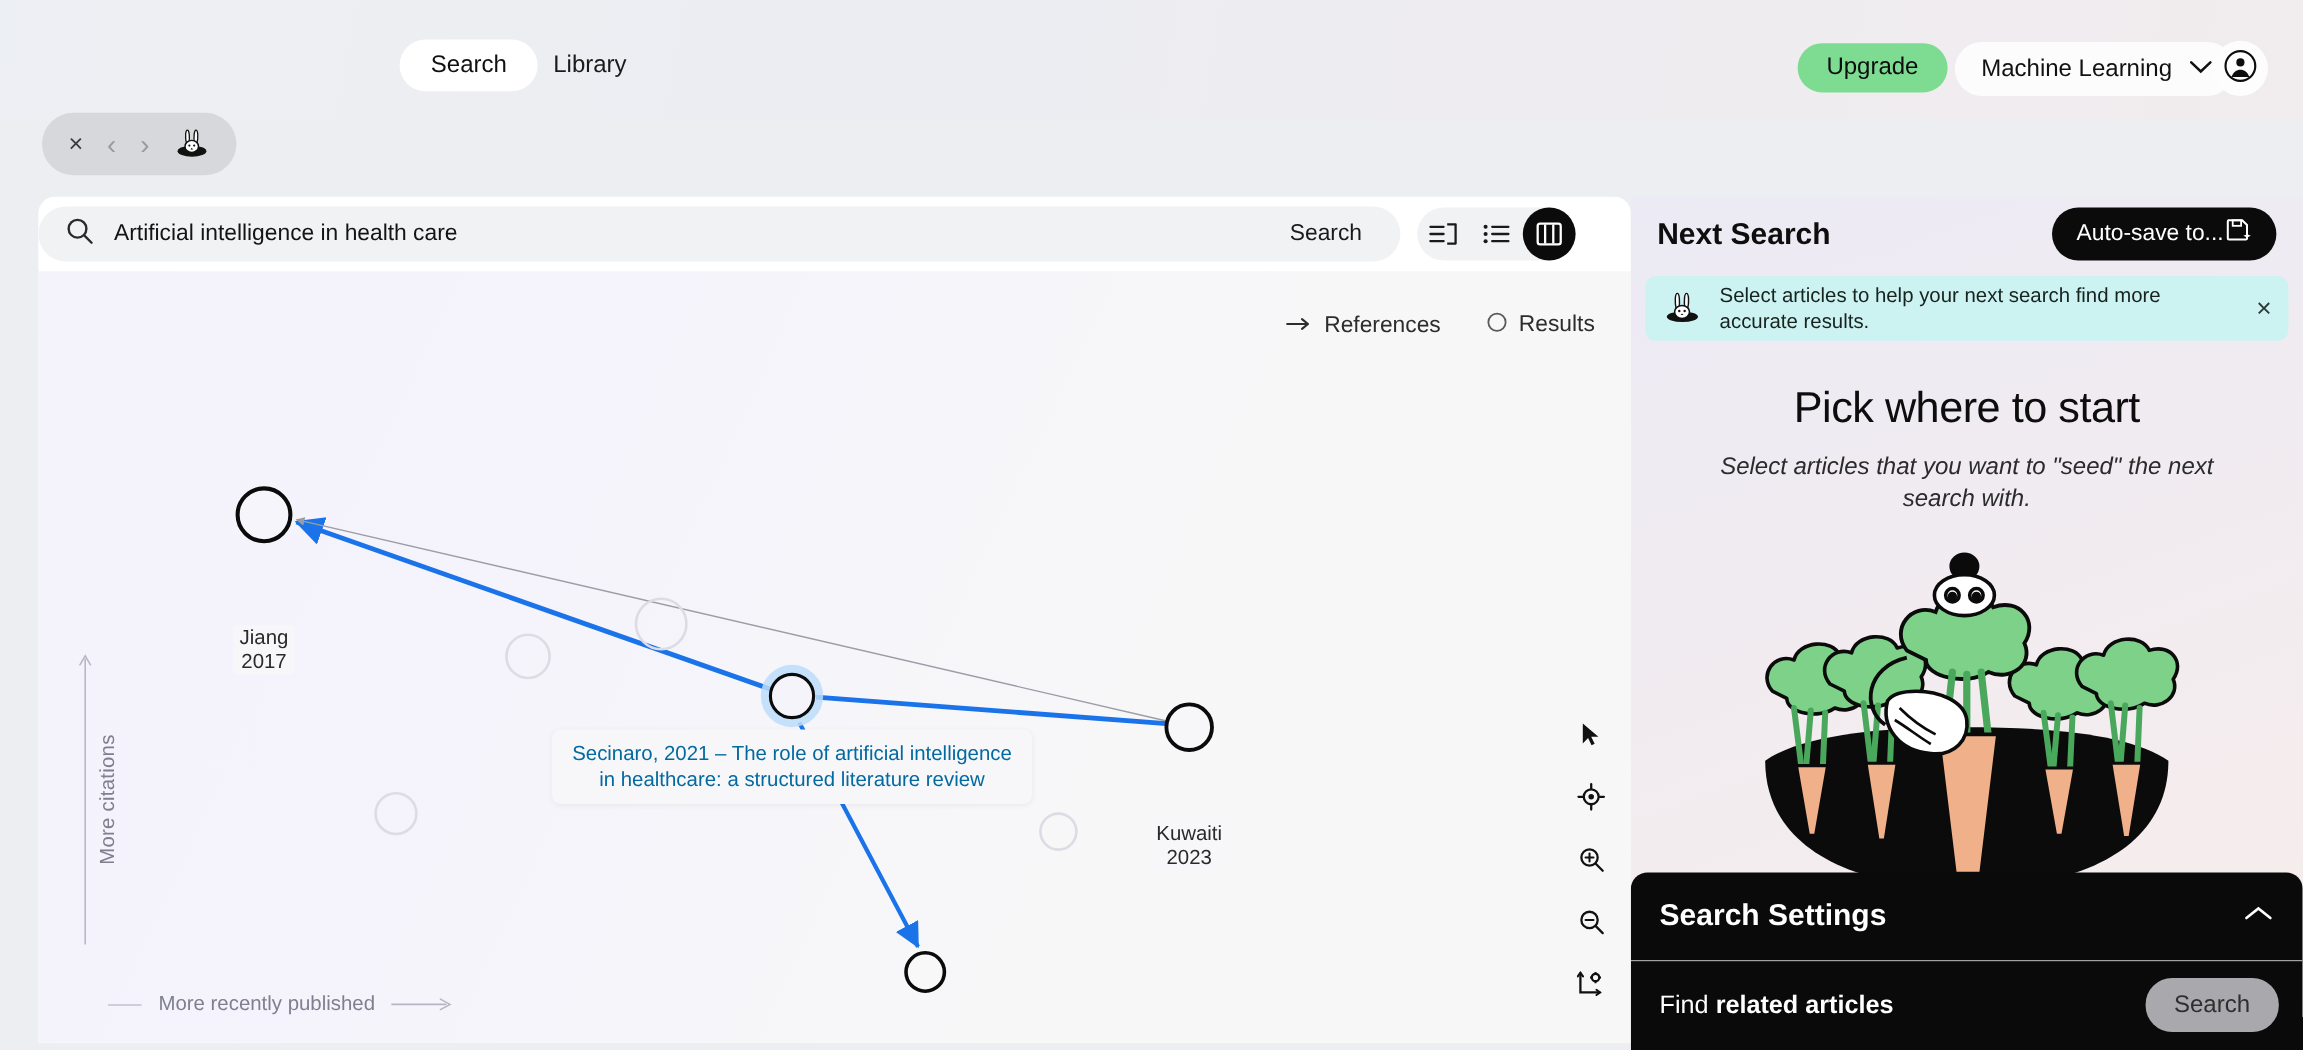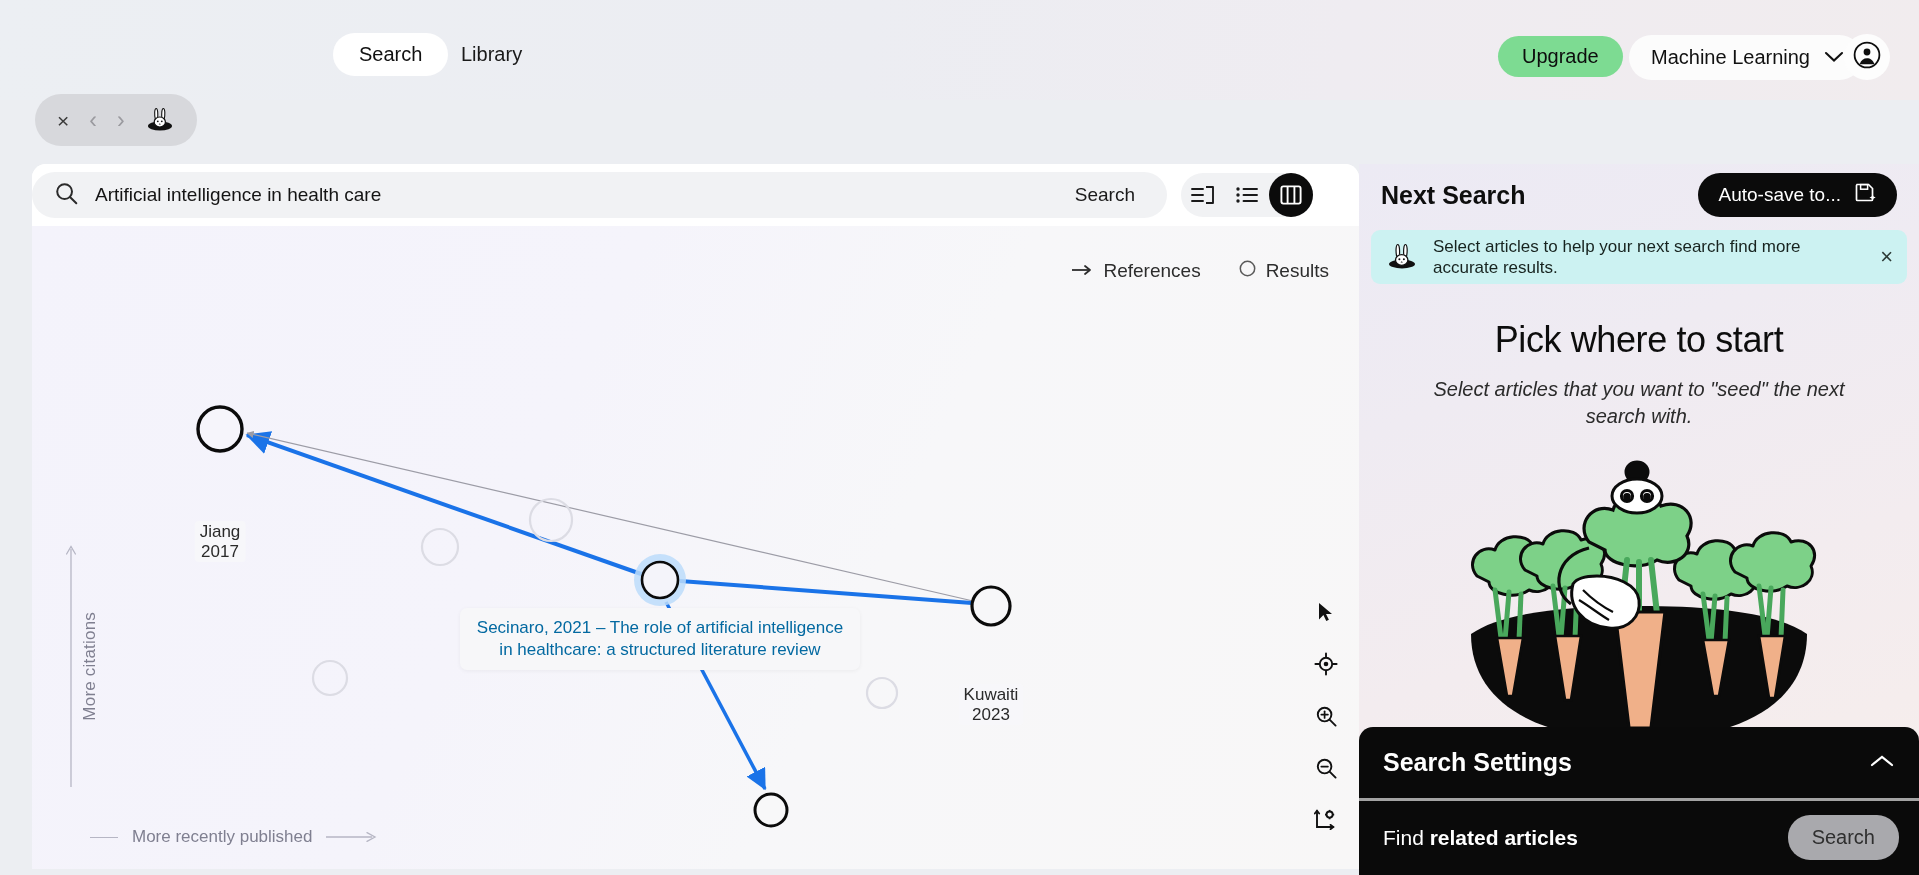--- a/index.html
+++ b/index.html
@@ -141,21 +141,21 @@
     background: linear-gradient(160deg,#eceaf4 0%,#efebf2 30%,#f3ecef 60%,#f7eeeb 100%);
     overflow: hidden;
   }
   .rp-head {
     position: absolute; left: 0; top: 0; width: 560px; height: 62px;
     display: flex; align-items: center; padding: 0 22px;
   }
   .rp-title { font-size: 25px; font-weight: bold; color: #0e0e0e; }
   .autosave {
     margin-left: auto; background: #0b0b0b; border-radius: 22px;
-    height: 44px; display: flex; align-items: center; gap: 12px;
+    height: 44px; display: flex; align-items: center; 
     padding: 0 20px; color: #fff; font-size: 19px; cursor: pointer;
   }
   .tipbar {
     position: absolute; left: 12px; top: 66px; width: 536px; height: 54px;
     background: #ccf2f2; border-radius: 9px; display: flex;
     align-items: center; gap: 14px; padding: 0 14px; justify-content: space-between;
   }
   .tipbar .txt { font-size: 17px; color: #17231f; line-height: 1.25; flex: 1; }
   .tipbar .x { font-size: 22px; color: #2b3a36; cursor: pointer; }
 
@@ -168,21 +168,21 @@
     font-size: 20px; font-style: italic; color: #2b2b2b; line-height: 1.35;
   }
   .illus { position: absolute; left: 80px; top: 280px; width: 400px; height: 300px; }
 
   .settings-card {
     position: absolute; left: 0; bottom: 0; width: 560px; height: 148px;
     background: #0a0a0a; border-radius: 14px 14px 0 0;
   }
   .sc-top {
     height: 74px; display: flex; align-items: center; padding: 0 24px;
-    border-bottom: 3px solid #a3a3a3;
+    border-bottom: 1px solid #a3a3a3;
   }
   .sc-title { font-size: 25px; font-weight: bold; color: #fff; }
   .sc-chev { margin-left: auto; cursor: pointer; }
   .sc-bot { height: 73px; display: flex; align-items: center; padding: 0 20px 0 24px; }
   .sc-bot .lbl { font-size: 21px; color: #fff; }
   .sc-bot .lbl b { font-weight: bold; }
   .sc-search {
     margin-left: auto; background: #a9a9ad; border-radius: 22px;
     padding: 11px 24px; font-size: 20px; color: #2f2f2f; cursor: pointer;
     border: none; font-family: inherit;

